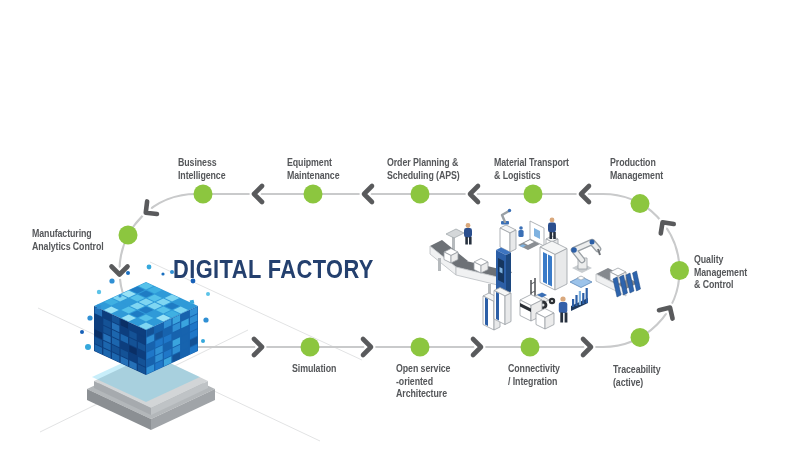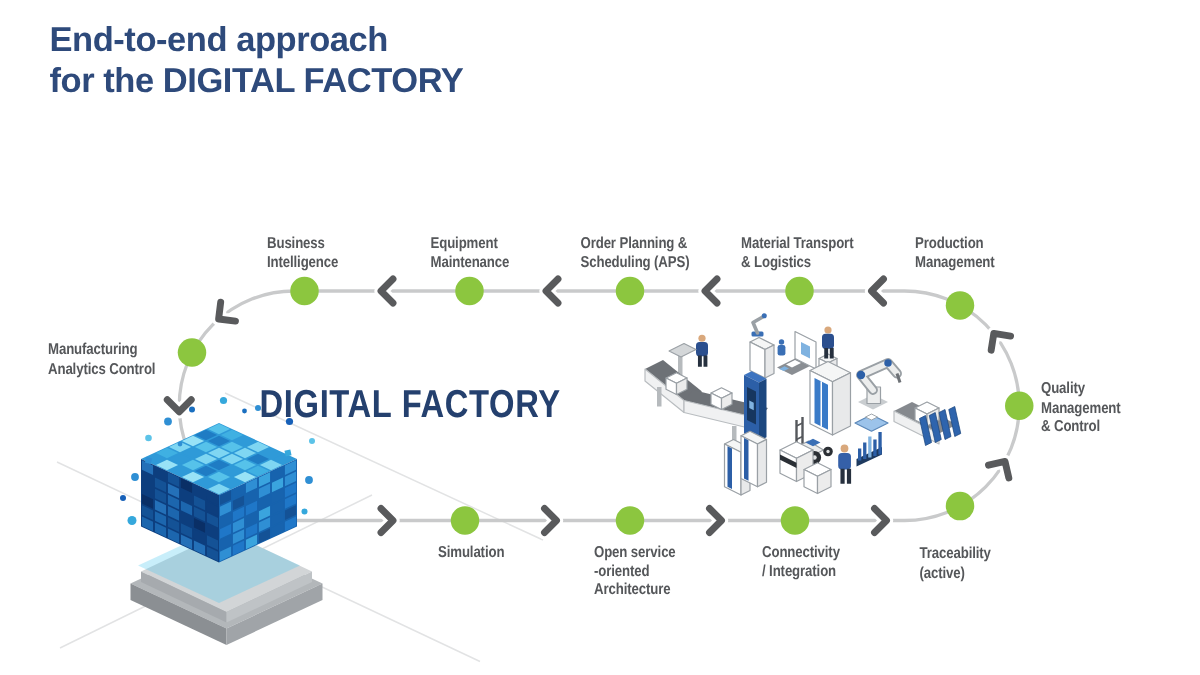--- a/index.html
+++ b/index.html
@@ -321,22 +321,20 @@
         <circle cx="206" cy="320" r="2.6" fill="#2f8fd4"></circle>
         <circle cx="203" cy="341" r="2" fill="#35a8dc"></circle>
         <circle cx="120" cy="296" r="1.6" fill="#2f8fd4"></circle>
         <circle cx="163" cy="274" r="1.6" fill="#1a6fc0"></circle>
         <rect x="97" y="305" width="4" height="4" fill="#2f8fd4" transform="rotate(15 99 307)"></rect>
         <rect x="190" y="300" width="4" height="4" fill="#35a8dc" transform="rotate(-12 192 302)"></rect>
       </g>
     </g>
   </svg>
 
-  <div class="title">End-to-end approach
-for the DIGITAL FACTORY</div>
   <div class="center-label">DIGITAL FACTORY</div>
 
   <div class="node-label" style="left:292px;top:362px">Simulation</div>
   <div class="node-label" style="left:396px;top:362px">Open service
 -oriented
 Architecture</div>
   <div class="node-label" style="left:508px;top:362px">Connectivity
 / Integration</div>
   <div class="node-label" style="left:613px;top:363px">Traceability
 (active)</div>

